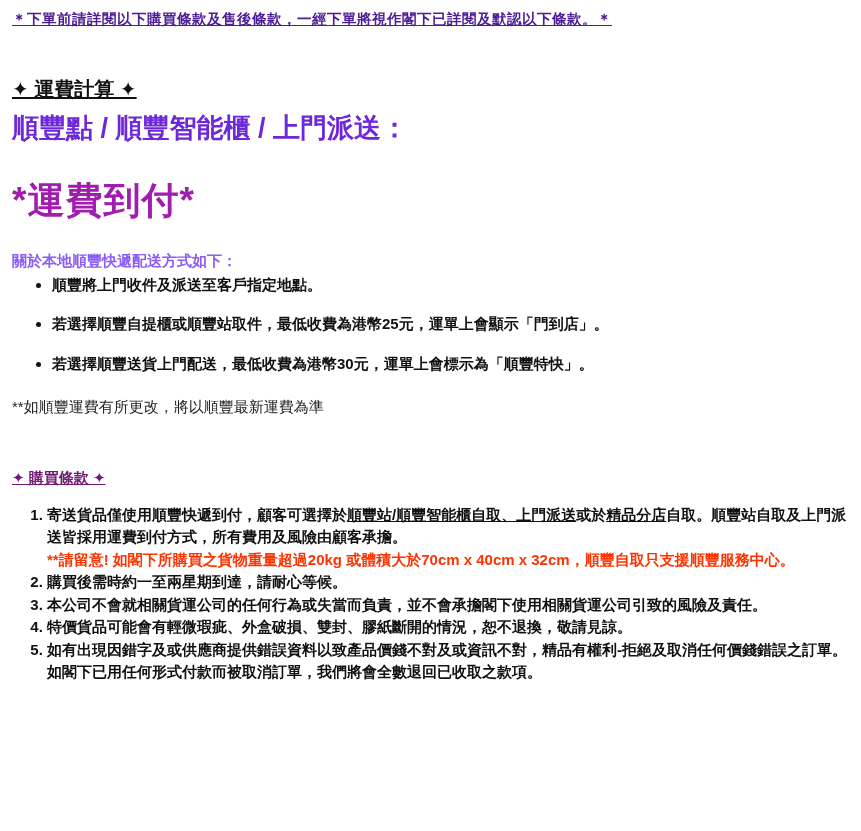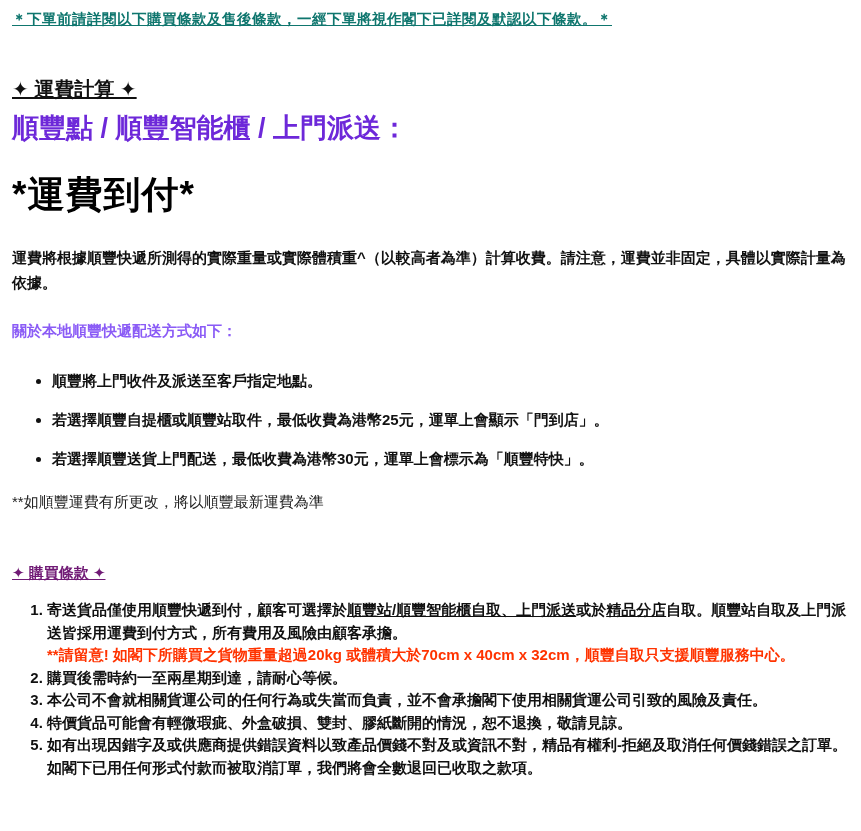--- a/index.html
+++ b/index.html
@@ -8,61 +8,61 @@
     width: 861px;
     min-height: 831px;
     background: #ffffff;
     font-family: "Liberation Sans", "DejaVu Sans", sans-serif;
     color: #111111;
   }
   .page {
     padding: 10px 12px 20px 12px;
   }
   .notice-banner {
-    color: #0f766e;
+    color: #4c1d95;
     font-size: 14.5px;
     font-weight: bold;
     text-decoration: underline;
     letter-spacing: 0.5px;
   }
   .shipping-heading {
     margin-top: 47px;
     font-size: 20px;
     font-weight: bold;
     text-decoration: underline;
     color: #111111;
   }
   .shipping-subheading {
     margin-top: 7px;
     font-size: 27px;
     font-weight: bold;
     color: #6d28d9;
   }
   .freight-collect {
-    margin-top: 24px;
+    margin-top: 30px;
     font-size: 37px;
     font-weight: bold;
-    color: #000000;
+    color: #a21caf;
     letter-spacing: 1px;
   }
   .body-paragraph {
     margin-top: 26px;
     font-size: 15px;
     font-weight: bold;
     line-height: 1.65;
     color: #111111;
   }
   .delivery-label {
     margin-top: 26px;
     font-size: 15px;
     font-weight: bold;
     color: #8b5cf6;
   }
   ul.delivery-list {
-    margin: 30px 0 0 0;
+    margin: 4px 0 0 0;
     padding-left: 40px;
     list-style: disc;
   }
   ul.delivery-list li {
     font-size: 15px;
     font-weight: bold;
     margin-bottom: 19px;
     line-height: 1.35;
     color: #111111;
   }
@@ -108,21 +108,20 @@
 <div class="page">
 
   <div class="notice-banner">＊下單前請詳閱以下購買條款及售後條款，一經下單將視作閣下已詳閱及默認以下條款。＊</div>
 
   <div class="shipping-heading">✦ 運費計算 ✦</div>
 
   <div class="shipping-subheading">順豐點 / 順豐智能櫃 / 上門派送：</div>
 
   <div class="freight-collect">*運費到付*</div>
 
-  <div class="body-paragraph">運費將根據順豐快遞所測得的實際重量或實際體積重^（以較高者為準）計算收費。請注意，運費並非固定，具體以實際計量為依據。</div>
 
   <div class="delivery-label">關於本地順豐快遞配送方式如下：</div>
 
   <ul class="delivery-list">
       <li>順豐將上門收件及派送至客戶指定地點。</li>
       <li>若選擇順豐自提櫃或順豐站取件，最低收費為港幣25元，運單上會顯示「門到店」。</li>
       <li>若選擇順豐送貨上門配送，最低收費為港幣30元，運單上會標示為「順豐特快」。</li>
     </ul>
 
   <div class="fee-change-note">**如順豐運費有所更改，將以順豐最新運費為準</div>

